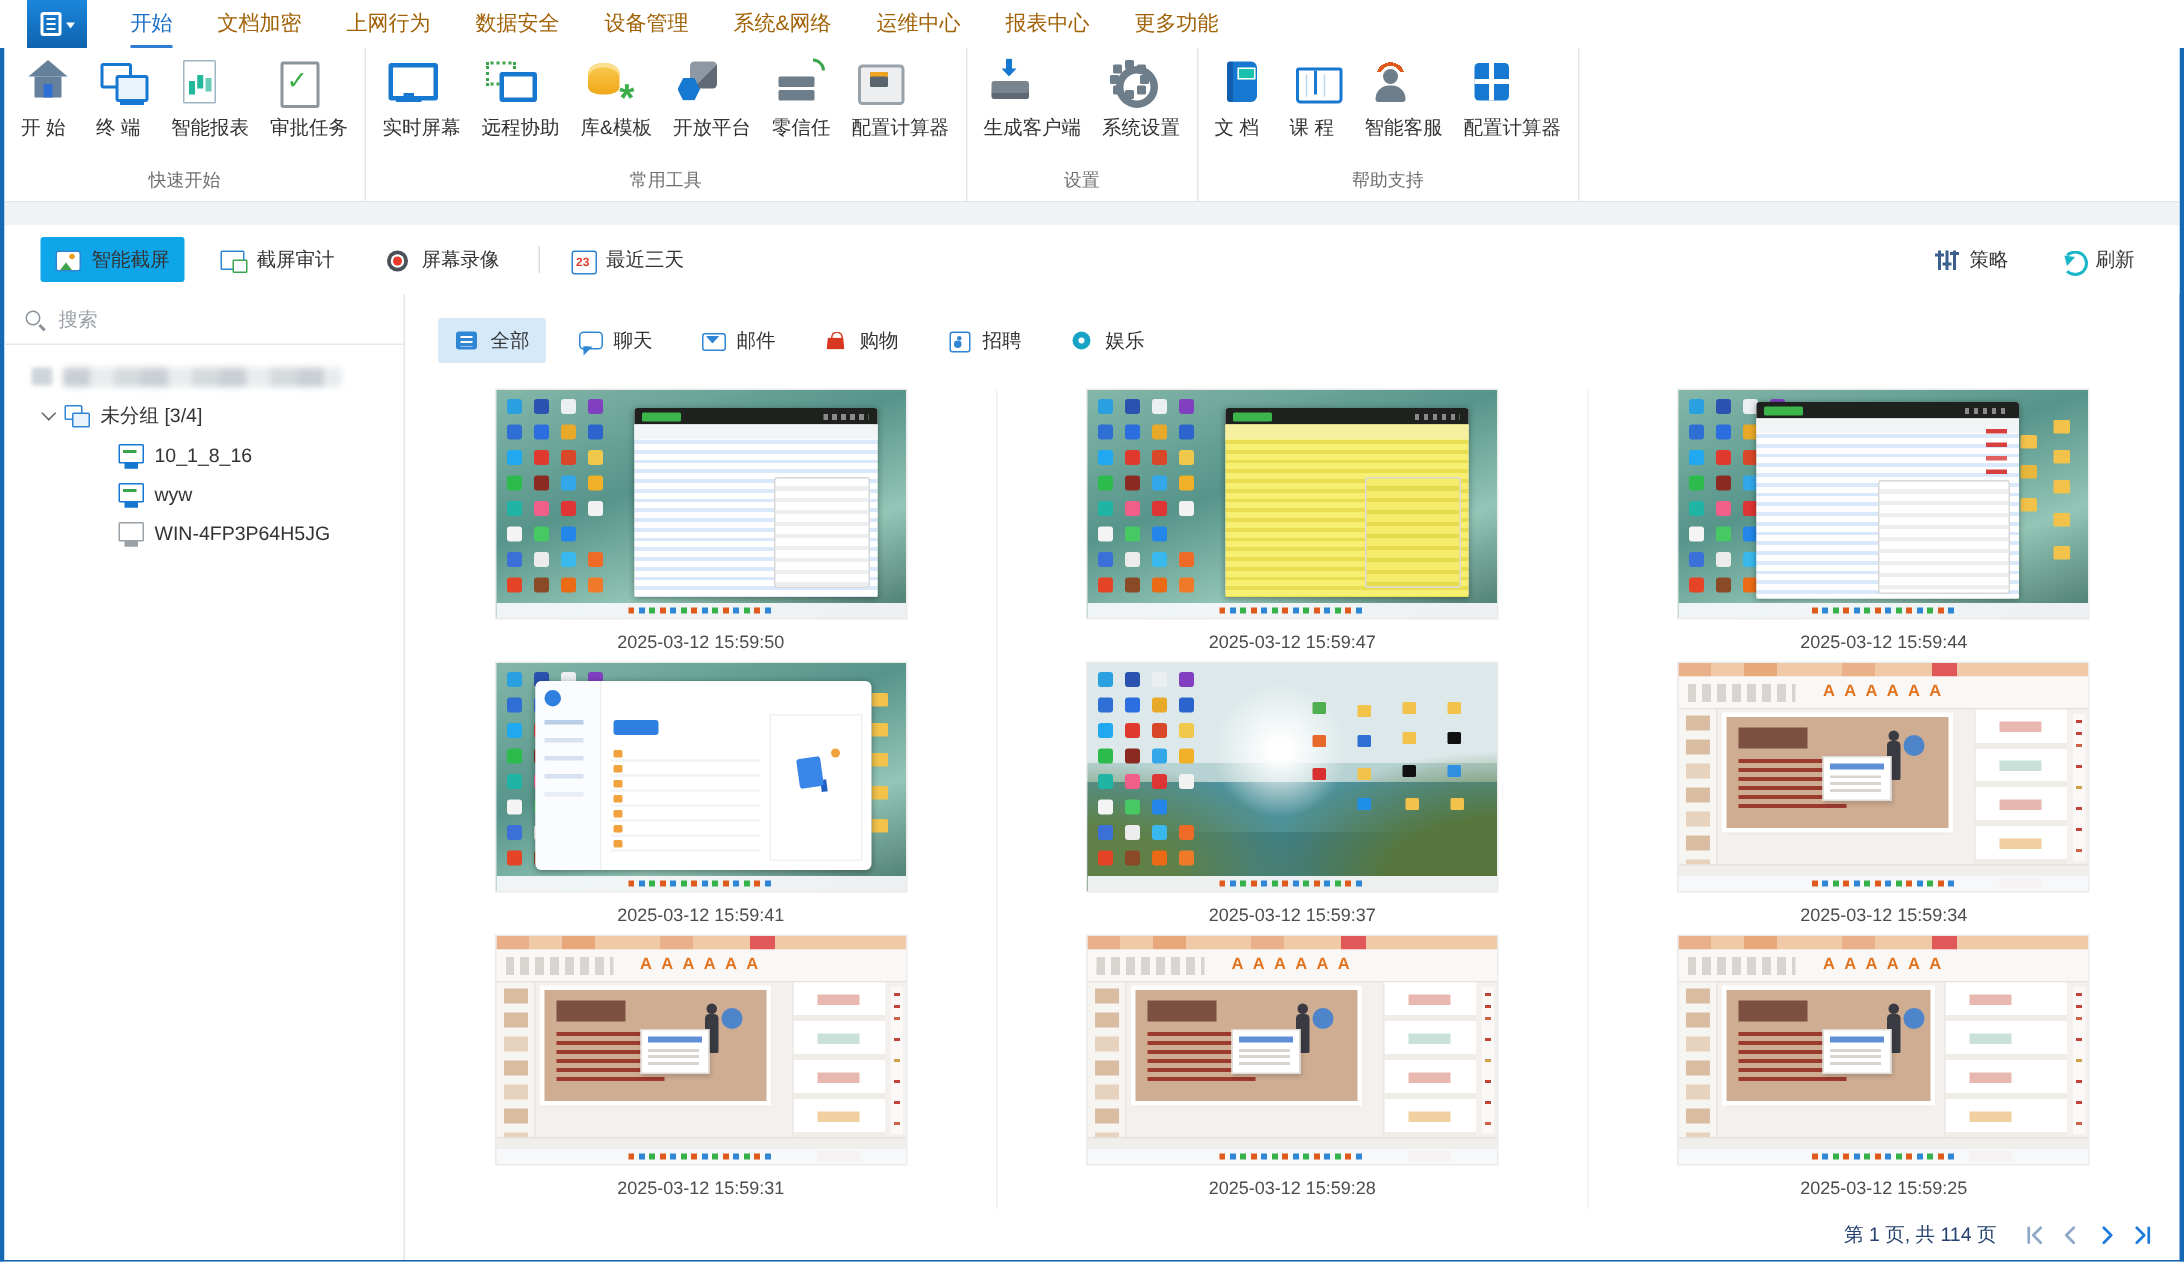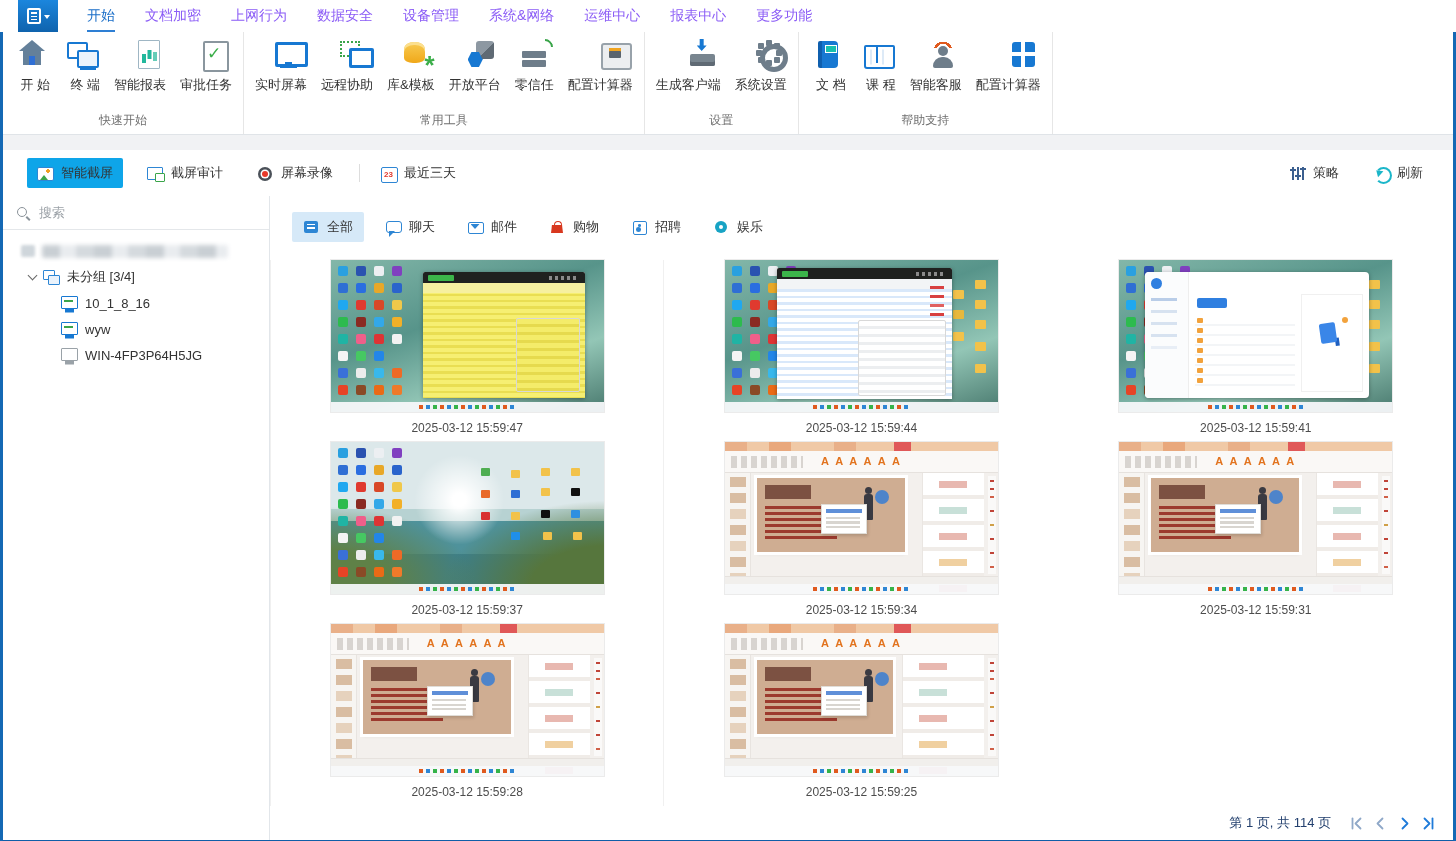--- a/index.html
+++ b/index.html
@@ -9,32 +9,32 @@
 
   
   .tabbar{height:32px;display:flex;align-items:stretch;background:#fff}
   .appbtn{width:40px;margin-left:18px;background:linear-gradient(#1b86dd,#0f63ad);
     display:flex;align-items:center;justify-content:center;cursor:pointer}
   .abi{width:14px;height:16px;border:2px solid #fff;border-radius:2px;position:relative}
   .abi::before{content:"";position:absolute;left:2px;top:2px;width:6px;height:8px;
     background:repeating-linear-gradient(180deg,#fff 0 1.5px,transparent 1.5px 3.5px)}
   .caret{width:0;height:0;border:3.5px solid transparent;border-top:4.5px solid #fff;margin:5px 0 0 3px}
   .tabs{display:flex;align-items:center;margin-left:14px}
-  .tab{margin:0 15px;font-size:14px;line-height:30px;border-bottom:3px solid transparent;color:#8b5cf6;cursor:pointer;white-space:nowrap}
+  .tab{margin:0 15px;font-size:14px;line-height:30px;border-bottom:3px solid transparent;color:#a16207;cursor:pointer;white-space:nowrap}
   .tab.active{color:#1a6ec8;border-bottom-color:#2e7fd4}
 
   
   .frame{flex:1;display:flex;flex-direction:column;border-left:3px solid #1468b4;
     border-right:3px solid #1468b4;border-bottom:4px solid #0f5ea8;background:#fff}
 
   
   .ribbon{height:103px;display:flex;background:#fff;border-bottom:1px solid #e0e4e8}
   .rgroup{display:flex;flex-direction:column;border-right:1px solid #e6e6e6;padding:0 4px}
   .rbtns{display:flex;align-items:flex-start;flex:1}
-  .rbtn{display:flex;flex-direction:column;align-items:flex-end;padding:6px 7px 0;cursor:pointer}
+  .rbtn{display:flex;flex-direction:column;align-items:flex-start;padding:6px 7px 0;cursor:pointer}
   .rlbl{font-size:13px;color:#333;white-space:nowrap;margin-top:4px}
   .rglabel{text-align:center;font-size:12px;color:#6f6f6f;padding:2px 0 5px}
   .ri{width:36px;height:34px;position:relative}
 
   .r-home::before{content:"";position:absolute;left:5px;top:2px;width:0;height:0;
     border:13px solid transparent;border-top:none;border-bottom:11px solid #64809a}
   .r-home::after{content:"";position:absolute;left:9px;top:13px;width:18px;height:14px;
     background:linear-gradient(#2f6fd4,#2f6fd4) center bottom/6px 9px no-repeat #64809a}
   .r-term::before{content:"";position:absolute;left:3px;top:4px;width:17px;height:13px;border:2.5px solid #1778d2;border-radius:2px;background:#fff}
   .r-term::after{content:"";position:absolute;left:13px;top:12px;width:18px;height:14px;border:2.5px solid #1778d2;border-radius:2px;background:#eaf3fc;box-shadow:0 5px 0 -3px #1778d2}
@@ -102,21 +102,21 @@
   .sidebar{width:267px;border-right:1px solid #e2e6ea;display:flex;flex-direction:column;background:#fff}
   .search{height:34px;display:flex;align-items:center;gap:8px;padding:0 12px;border-bottom:1px solid #e4e7ea}
   .mag{position:relative;width:16px;height:16px;flex:0 0 auto}
   .mag::before{content:"";position:absolute;left:2px;top:2px;width:8px;height:8px;border:1.7px solid #8a9299;border-radius:50%}
   .mag::after{content:"";position:absolute;left:11.5px;top:11.5px;width:5px;height:1.8px;background:#8a9299;transform:rotate(45deg);transform-origin:0 0}
   .search input{border:none;outline:none;font-size:13px;flex:1;color:#333;background:transparent}
   .search input::placeholder{color:#9aa0a6}
   .tree{padding-top:8px;flex:1;overflow:hidden}
   .trow{height:26px;display:flex;align-items:center;gap:7px;font-size:13px;color:#333;cursor:pointer;padding-left:10px}
   .trow.grp{padding-left:26px}
-  .trow.ch{padding-left:58px}
+  .trow.ch{padding-left:76px}
   .trow.selected{background:#dcdcdc}
   .blur-ic{width:14px;height:12px;background:#cfd6db;filter:blur(1.5px);border-radius:2px;margin-left:8px}
   .blur-strip{height:13px;width:186px;border-radius:2px;filter:blur(2px);
     background:repeating-linear-gradient(90deg,#c9cfd4 0 18px,#e9eceF 18px 34px,#d5dade 34px 52px)}
   .chev{width:7px;height:7px;border-right:1.6px solid #666;border-bottom:1.6px solid #666;transform:rotate(45deg);margin-top:-4px;flex:0 0 auto}
   .ti{width:17px;height:15px;position:relative;flex:0 0 auto}
   .t-grp::before{content:"";position:absolute;left:0;top:0;width:10px;height:8px;border:1.6px solid #2e86d4;background:#fff;border-radius:1px}
   .t-grp::after{content:"";position:absolute;left:5px;top:5px;width:10px;height:8px;border:1.6px solid #2e86d4;background:#eaf3fc;border-radius:1px}
   .t-on::before,.t-off::before{content:"";position:absolute;left:0;top:0;width:15px;height:11px;border:1.6px solid #1778d2;border-radius:1px;background:#fff;box-shadow:0 7.5px 0 -4px #1778d2}
   .t-on::after{content:"";position:absolute;left:3px;top:4px;width:9px;height:2px;background:#3aa54a}
@@ -444,20 +444,32 @@
             <span class="fi f-rec"></span>
             <span>招聘</span>
           </div>
           <div class="fchip">
             <span class="fi f-fun"></span>
             <span>娱乐</span>
           </div>
         </div>
 
         <div class="grid">
+          <div class="cell">
+            <div class="thumb v1">
+              <i class="ig"></i>
+              <div class="w">
+                  <div class="h"></div>
+                  <div class="b"></div>
+                  <div class="p"></div>
+                </div>
+              <div class="tb"></div>
+            </div>
+            <div class="time">2025-03-12 15:59:50</div>
+          </div>
           <div class="cell mid">
             <div class="thumb v2">
               <i class="ig"></i>
               <div class="w">
                   <div class="h"></div>
                   <div class="b"></div>
                   <div class="p"></div>
                 </div>
               <div class="tb"></div>
             </div>

